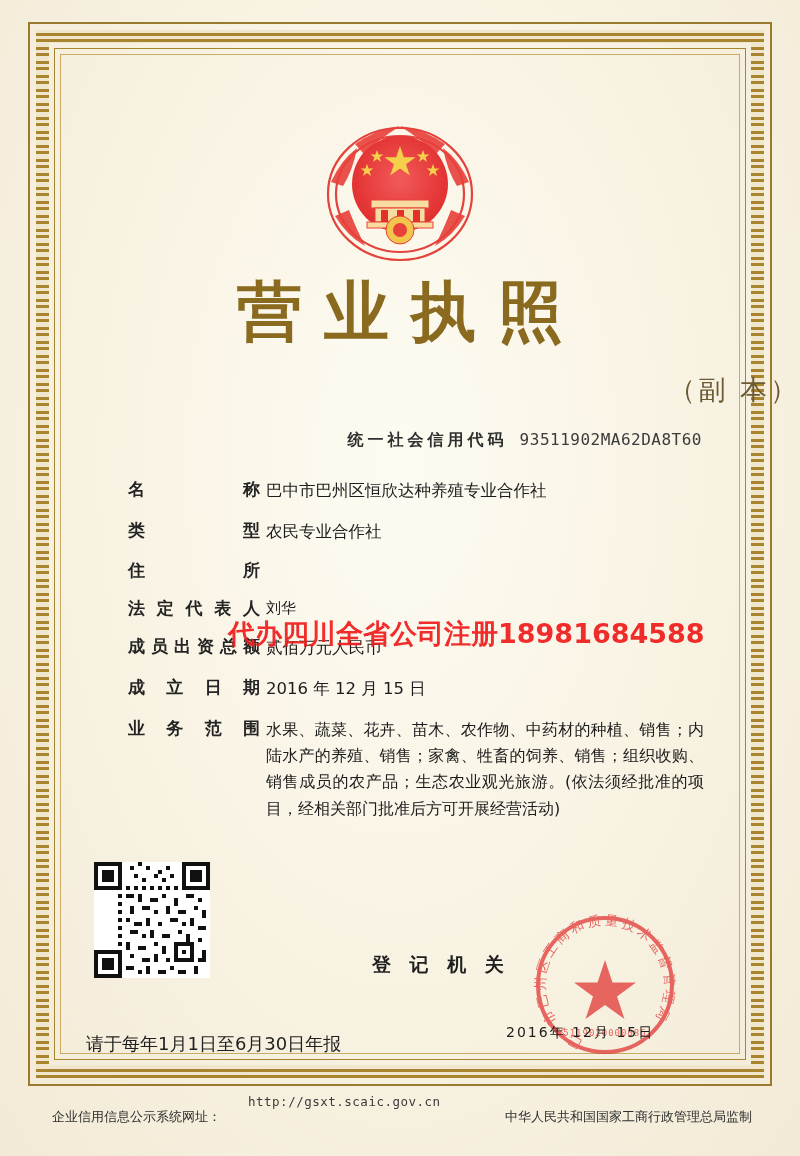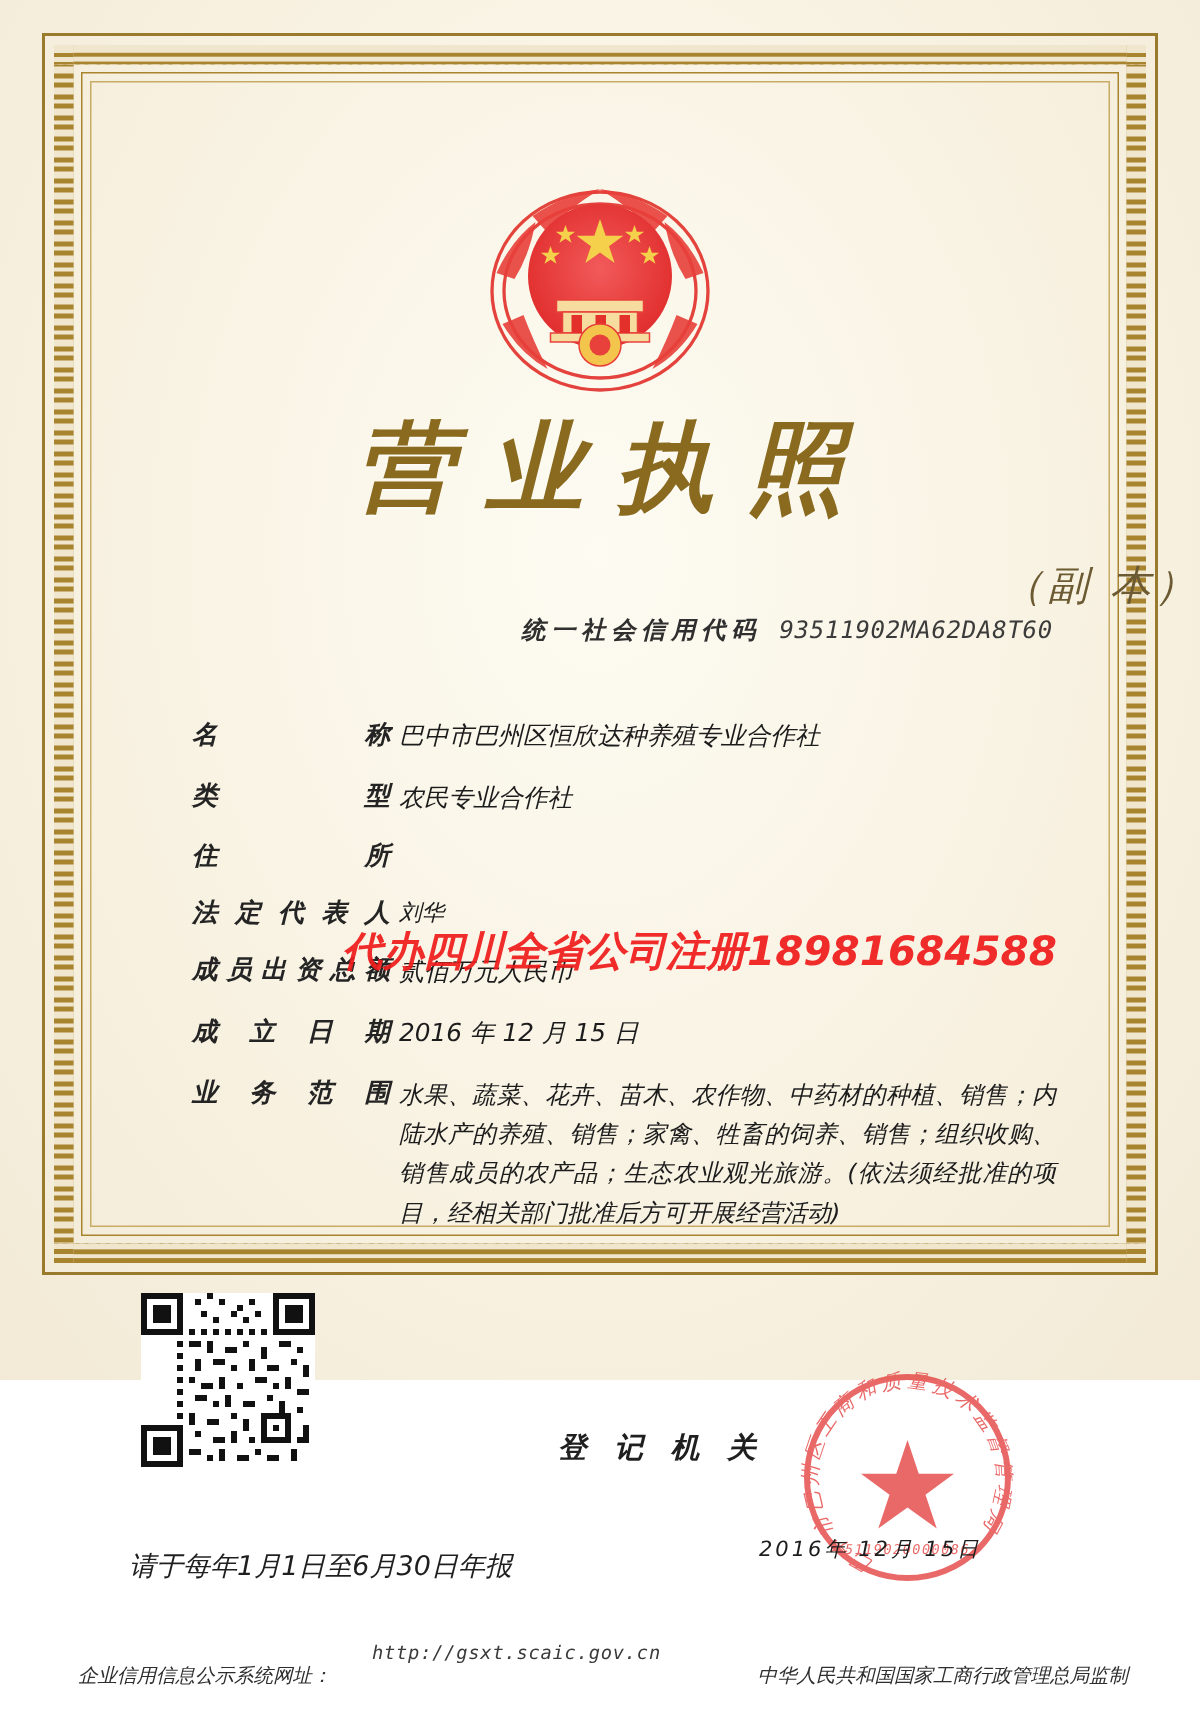--- a/index.html
+++ b/index.html
@@ -9,25 +9,24 @@
   body {
     width: 800px;
     height: 1156px;
     background: #ffffff;
     font-family: "DejaVu Sans", sans-serif;
     overflow: hidden;
   }
   .page {
     position: relative;
     width: 800px;
-    height: 920px;
+    height: 1156px;
     background: #fbf6e9;
     background-image:
       radial-gradient(ellipse at 50% 40%, #fdfbf2 0%, #f8f2e2 55%, #f2ead6 100%);
-    font-style: italic;
   }
   
   .border-outer {
     position: absolute;
     left: 28px; top: 22px; right: 28px; bottom: 70px;
     border: 2px solid #9a7b2e;
   }
   .border-key {
     position: absolute;
     left: 36px; top: 30px; right: 36px; bottom: 78px;
@@ -91,21 +90,21 @@
     left: 0; right: 0;
     text-align: right;
     font-family: "DejaVu Serif", serif;
     font-size: 27px;
     color: #6b5a32;
     letter-spacing: 3px;
   }
 
   .credit-code {
     position: absolute;
-    top: 410px;
+    top: 430px;
     right: 98px;
     font-size: 16px;
     color: #3b3b3b;
     font-family: "DejaVu Sans", sans-serif;
     letter-spacing: 1px;
     white-space: nowrap;
   }
   .credit-code .lbl {
     letter-spacing: 4px;
     font-weight: bold;

